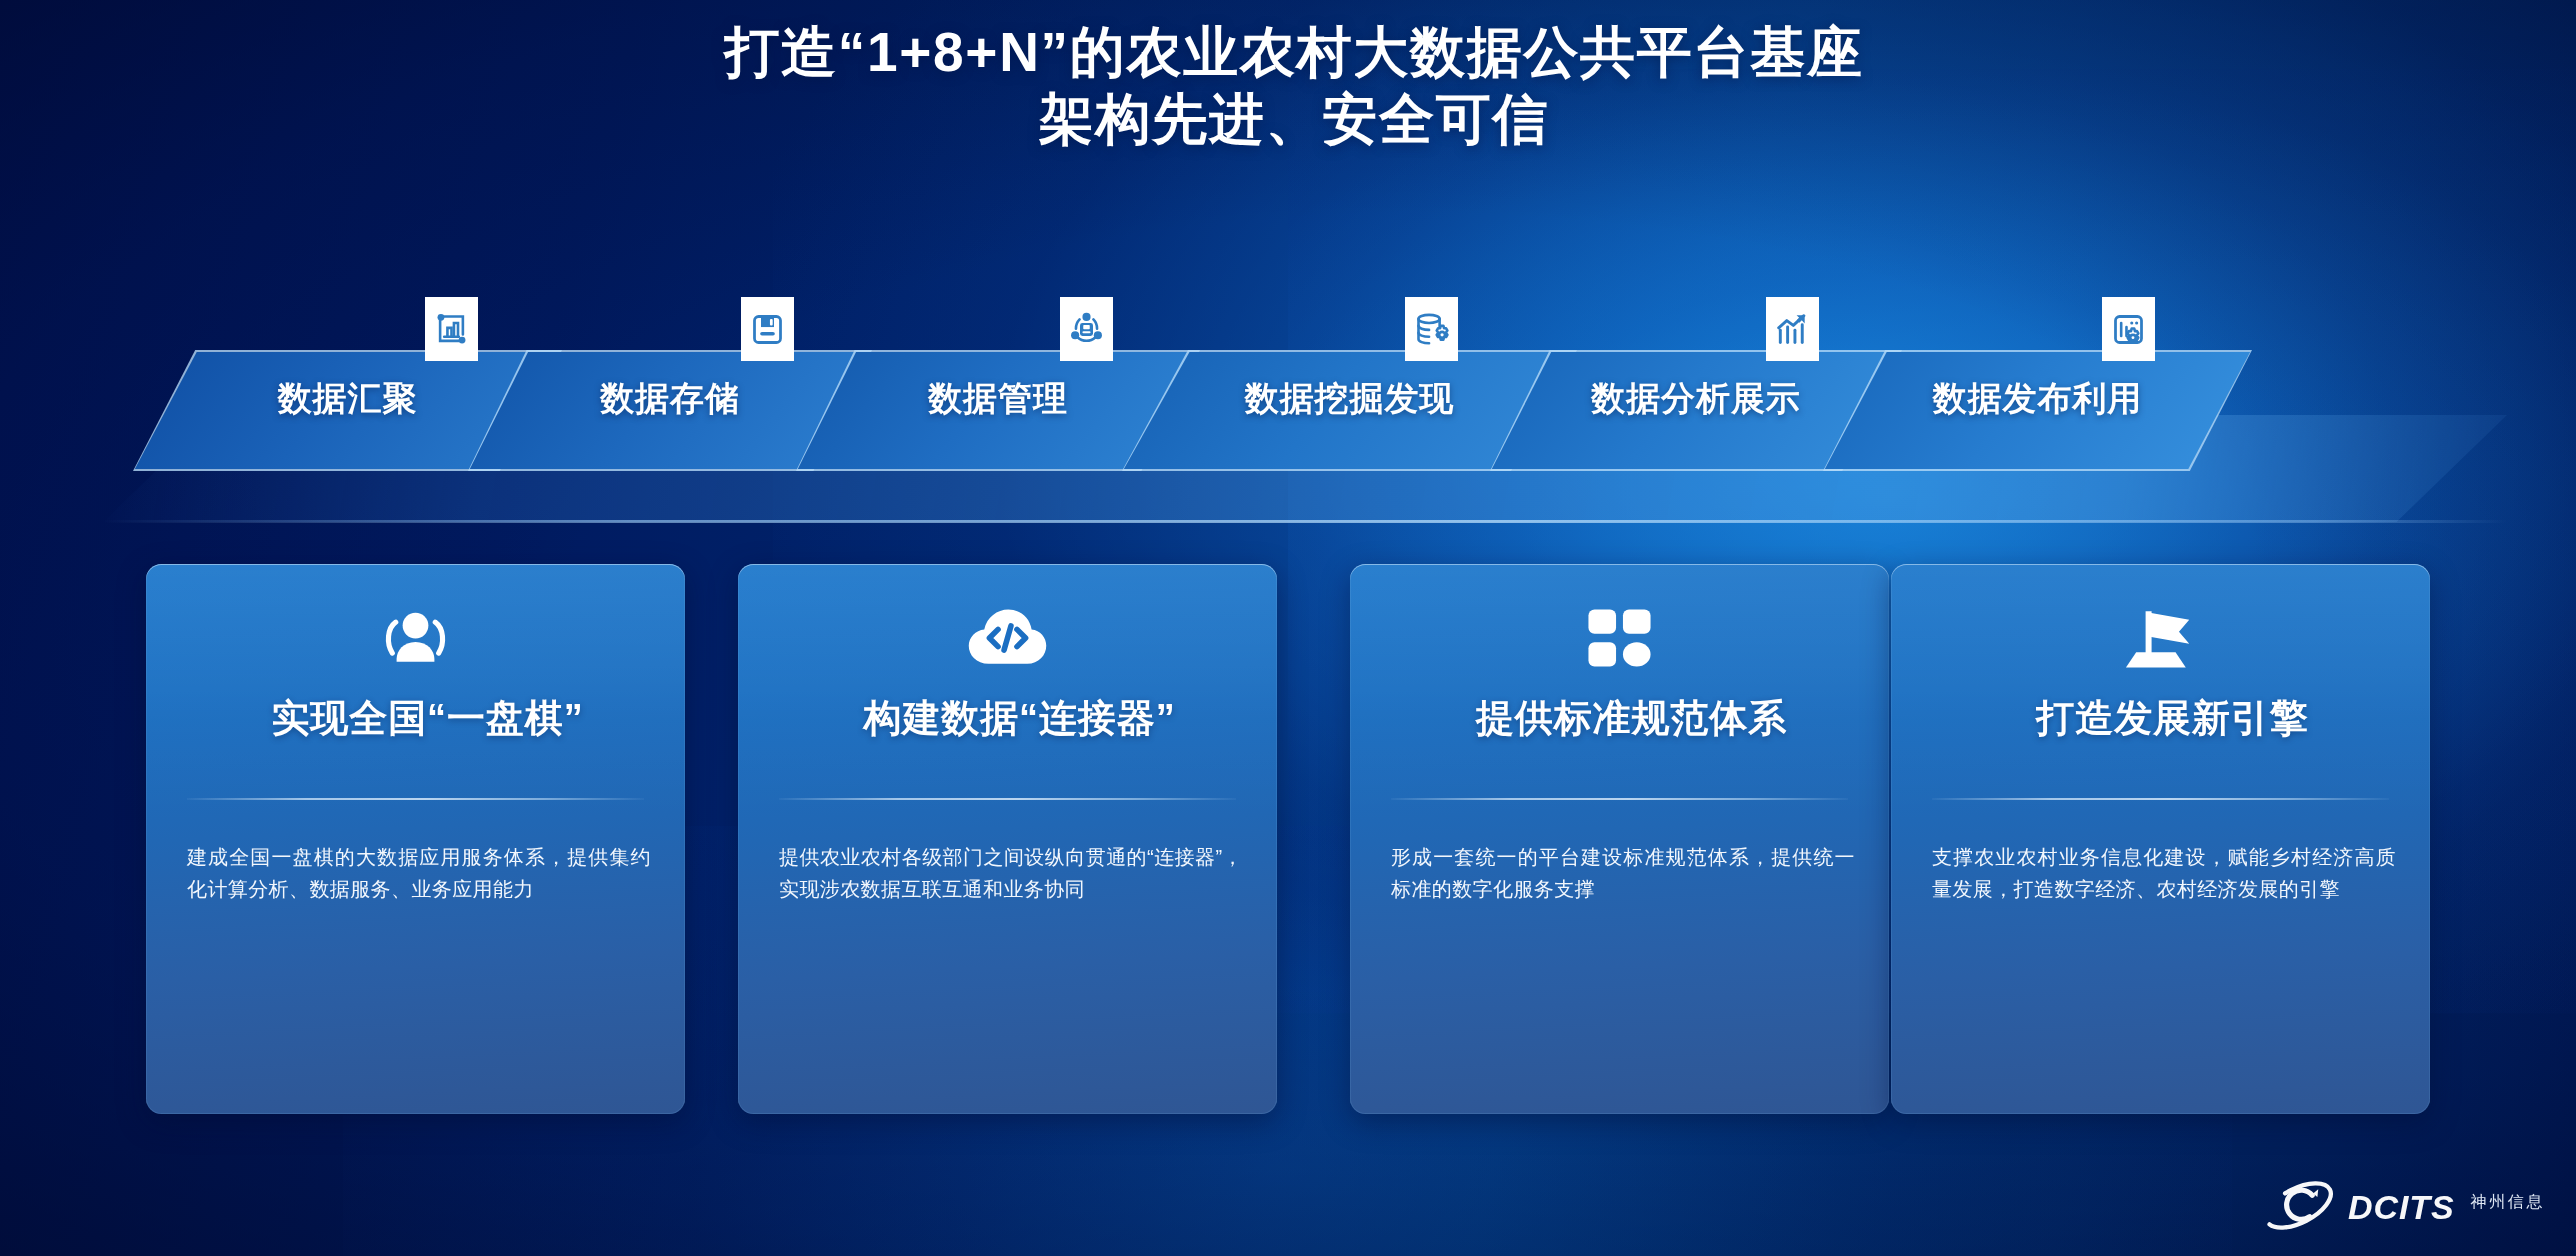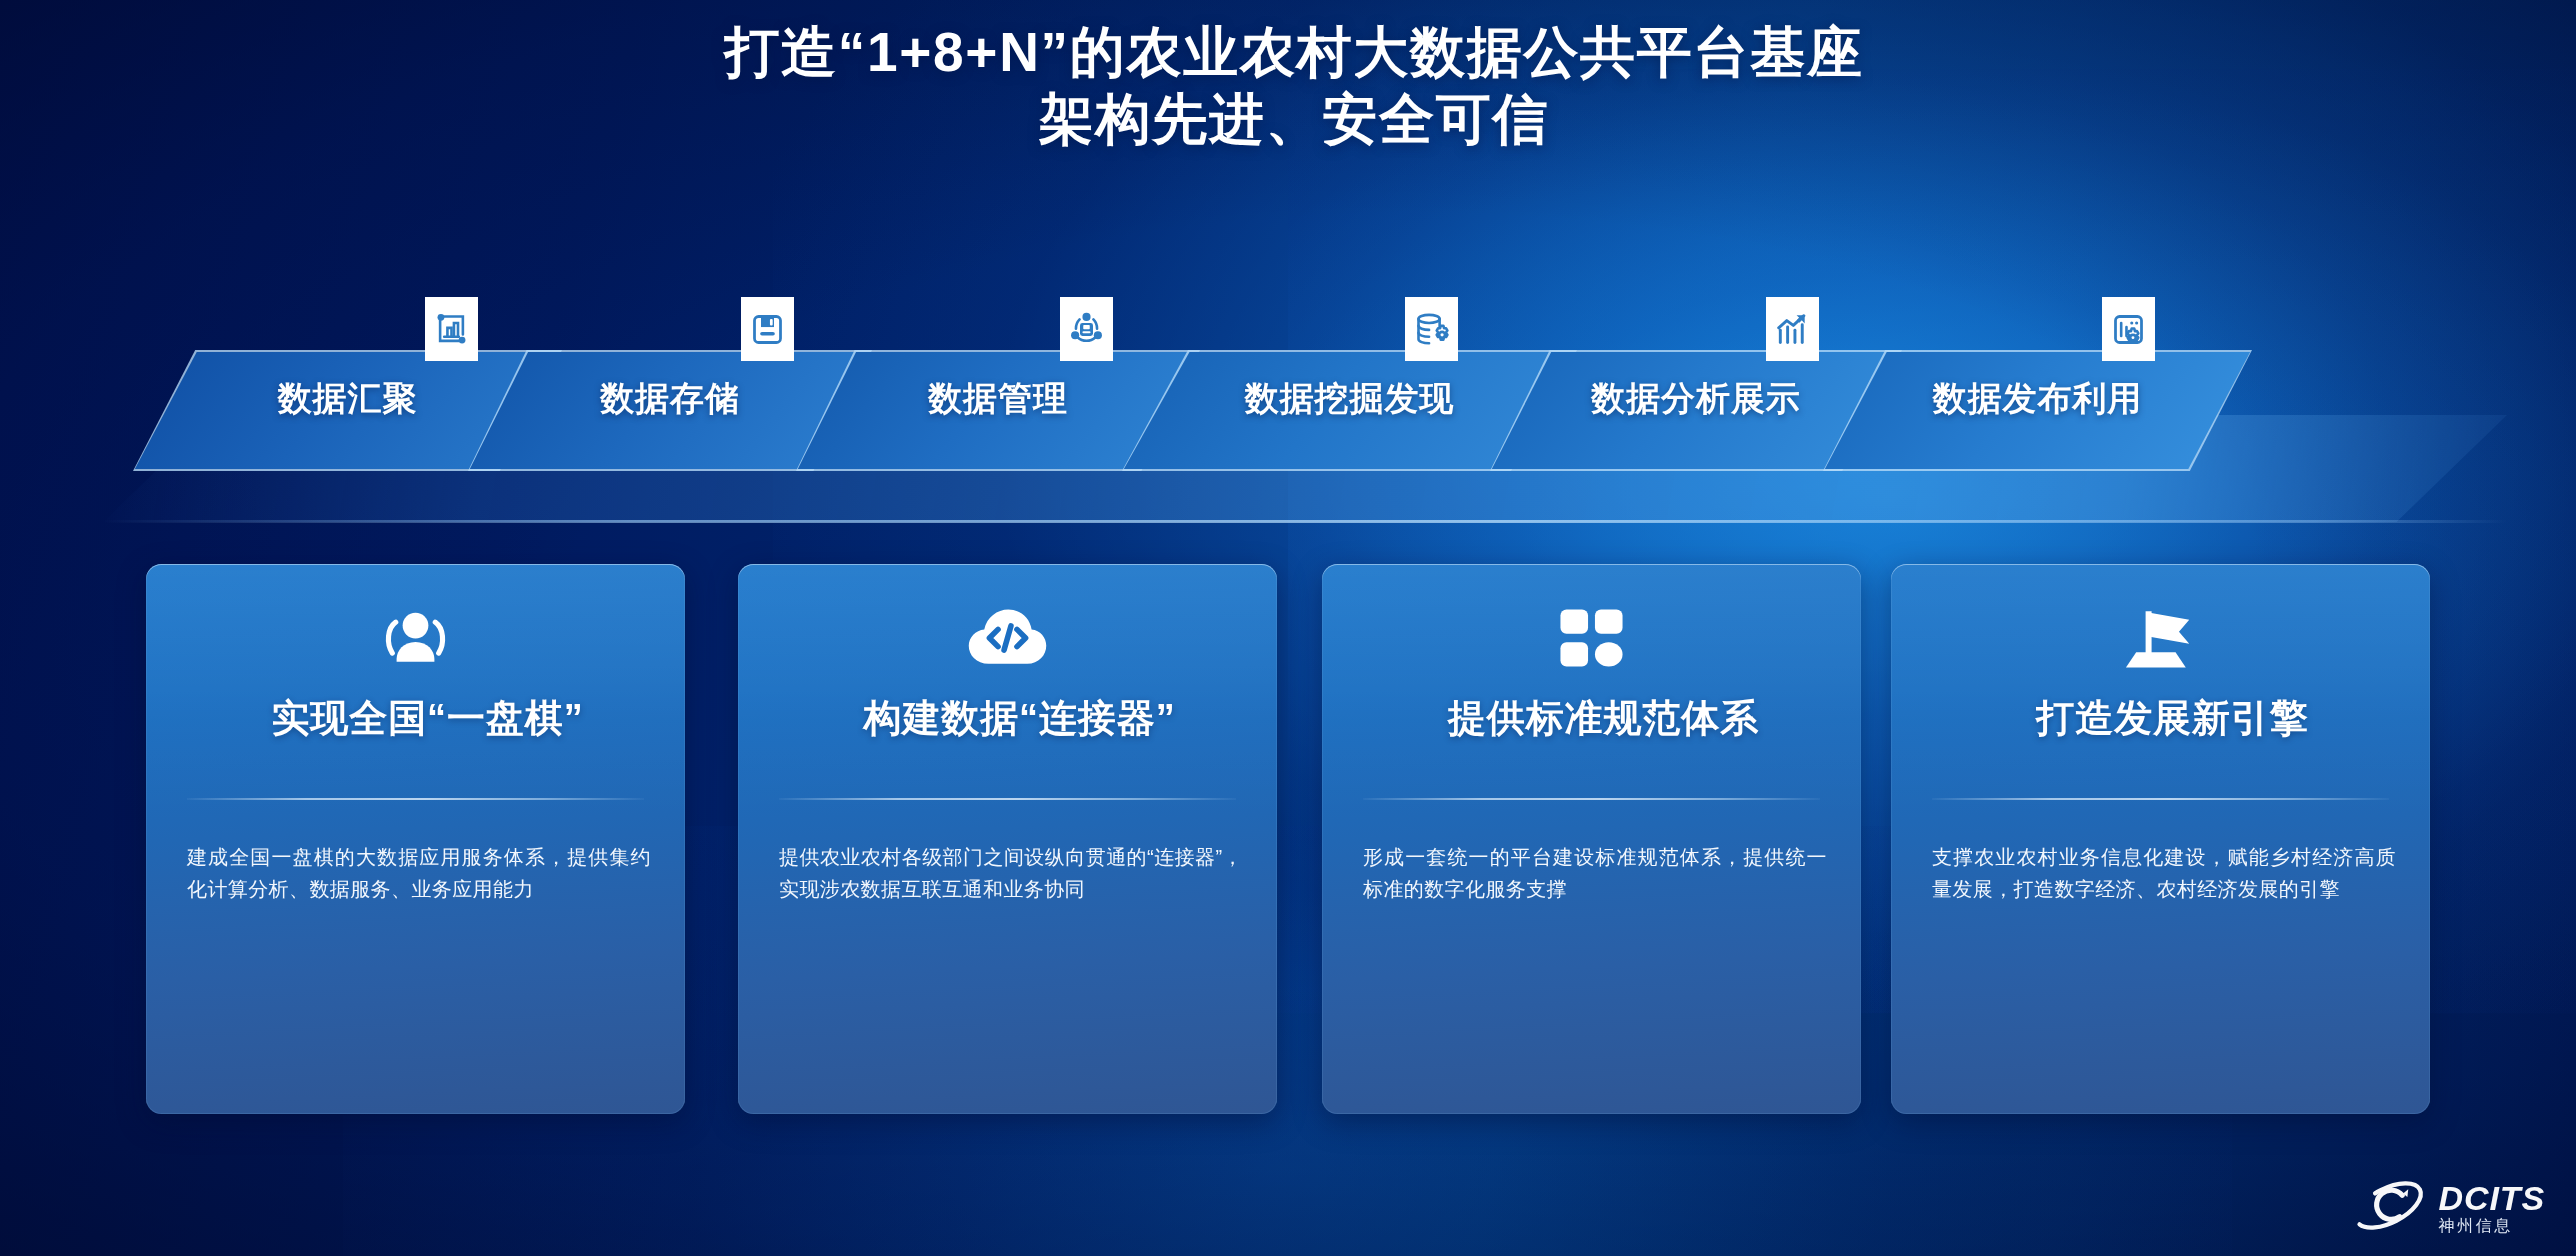--- a/index.html
+++ b/index.html
@@ -236,21 +236,21 @@
   }
 
   
   .logo {
     position: absolute;
     right: 31px; bottom: 13.7px;
     display: flex; align-items: center; gap: 10.3px;
     z-index: 30;
     opacity: 0.97;
   }
-  .logo-text { display: flex; flex-direction: column; line-height: 1; }
+  .logo-text { display: flex; flex-direction: row; line-height: 1; gap: 16px; }
   .logo-en {
     color: #ffffff; font-size: 34px; font-weight: bold;
     letter-spacing: 0.9px; font-style: italic;
   }
   .logo-cn {
     color: #e8f0fb; font-size: 16px; letter-spacing: 2.6px; margin-top: 3.4px;
   }
 </style>
 </head>
 <body>
@@ -413,21 +413,21 @@
         <path d="M36 26 L26 36 L36 46"></path>
         <path d="M58 26 L68 36 L58 46"></path>
         <path d="M51 22 L43 50"></path>
       </g>
     </svg>
         </div>
         <div class="card-title">构建数据“连接器”</div>
         <div class="card-divider"></div>
         <div class="card-body">提供农业农村各级部门之间设纵向贯通的“连接器”，实现涉农数据互联互通和业务协同</div>
       </div>
-      <div class="card" style="left: 1176px;">
+      <div class="card" style="left: 1204px;">
         <div class="card-sheen"></div>
         <div class="card-icon">
           <svg width="69" height="64" viewBox="0 0 80 74">
       <rect x="4" y="4" width="32" height="28" rx="7" fill="#ffffff"></rect>
       <rect x="44" y="4" width="32" height="28" rx="7" fill="#ffffff"></rect>
       <rect x="4" y="42" width="32" height="28" rx="7" fill="#ffffff"></rect>
       <ellipse cx="60" cy="56" rx="16" ry="14" fill="#ffffff"></ellipse>
     </svg>
         </div>
         <div class="card-title">提供标准规范体系</div>

